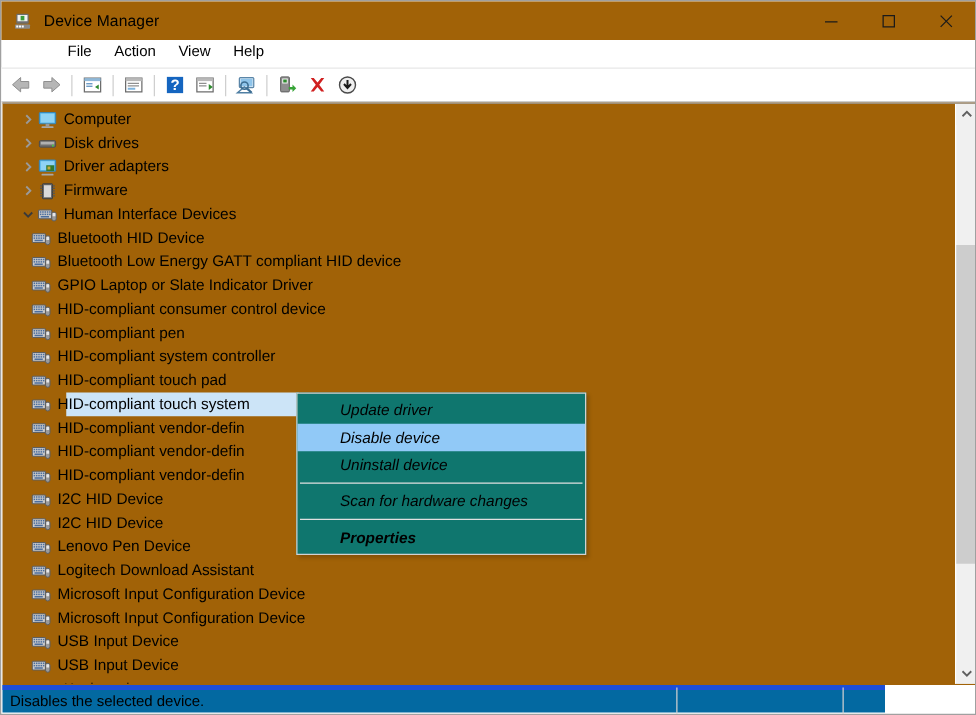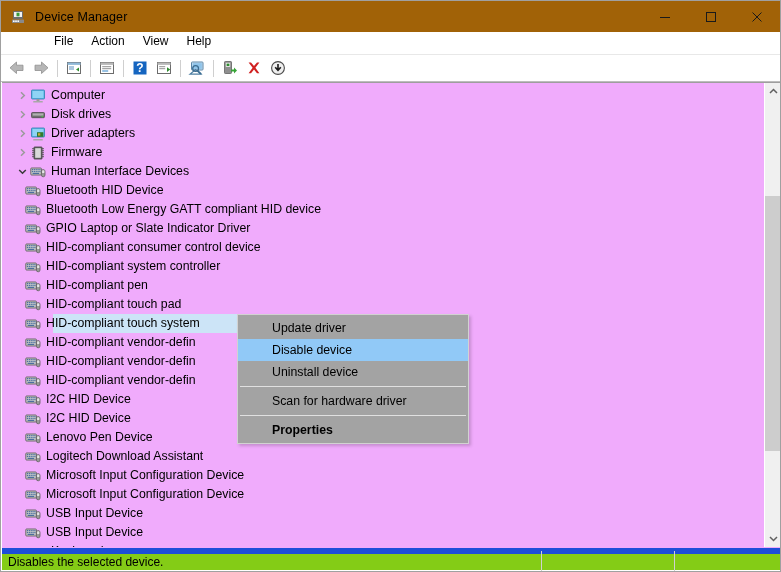--- a/index.html
+++ b/index.html
@@ -110,21 +110,21 @@
     flex: 0 0 auto;
   }
 
   
   .treepane {
     position: absolute;
     left: 1px;
     top: 81px;
     width: 779px;
     height: 466px;
-    background: #f0abfc;
+    background: #a16207;
     box-sizing: border-box;
     border-top: 1px solid #9e9e9e;
     overflow: hidden;
   }
   .tree-scrollviewport {
     position: absolute;
     left: 0; top: 0;
     width: 757px;
     height: 464px;
     overflow: hidden;
@@ -200,26 +200,27 @@
     background: #cdcdcd;
     cursor: default;
   }
 
   
   .ctxmenu {
     position: absolute;
     left: 236px;
     top: 313px;
     width: 230px;
-    background: #a3a3a3;
+    background: #0f766e;
     border: 1px solid #d2d2d2;
     box-shadow: 2px 2px 3px rgba(0,0,0,0.18);
     padding: 2px 0 2px 0;
     z-index: 50;
     user-select: none;
+    font-style: italic;
   }
   .ctx-item {
     height: 22px;
     line-height: 22px;
     padding-left: 34px;
     font-size: 12.3px;
     color: #000000;
     cursor: default;
     white-space: nowrap;
   }
@@ -229,24 +230,24 @@
     height: 1px;
     background: #e0e0e0;
     margin: 3px 2px 3px 2px;
   }
 
   
   .statusbar {
     position: absolute;
     left: 1px;
     bottom: 1px;
-    width: 779px;
+    width: 706px;
     height: 22px;
-    background: #84cc16;
-    border-top: 6px solid #1d4ed8;
+    background: #0369a1;
+    border-top: 4px solid #1d4ed8;
     display: flex;
     align-items: center;
     user-select: none;
     box-sizing: border-box;
   }
   .status-pane {
     height: 22px;
     line-height: 22px;
     font-size: 12px;
     color: #000000;
@@ -558,40 +559,40 @@
               <rect x="9.3" y="5" width="1.2" height="1.2" fill="#4b6e9e"></rect>
               <rect x="1.9" y="6.9" width="1.2" height="1.2" fill="#4b6e9e"></rect>
               <rect x="3.75" y="6.9" width="1.2" height="1.2" fill="#4b6e9e"></rect>
               <rect x="5.6" y="6.9" width="1.2" height="1.2" fill="#4b6e9e"></rect>
               <rect x="7.450000000000001" y="6.9" width="1.2" height="1.2" fill="#4b6e9e"></rect>
               <rect x="9.3" y="6.9" width="1.2" height="1.2" fill="#4b6e9e"></rect>
               <rect x="2.6" y="8.8" width="6.6" height="1.2" fill="#4b6e9e"></rect>
               <rect x="11.4" y="5.6" width="3.6" height="7.2" rx="1.8" fill="#9b9b9b" stroke="#5f5f5f" stroke-width="0.8"></rect>
               <rect x="12.1" y="6.4" width="2.2" height="2.6" fill="#e6e6e6"></rect>
             </svg>
+            <span class="rlabel">HID-compliant pen</span>
+          </div>
+          <div class="row lvl2">
+            <svg width="16" height="16" viewBox="0 0 16 16" class="ricon">
+              <rect x="0.8" y="4" width="10.6" height="7" rx="0.8" fill="#c9c9c9" stroke="#5f5f5f" stroke-width="0.9"></rect>
+              <rect x="1.9" y="5" width="1.2" height="1.2" fill="#4b6e9e"></rect>
+              <rect x="3.75" y="5" width="1.2" height="1.2" fill="#4b6e9e"></rect>
+              <rect x="5.6" y="5" width="1.2" height="1.2" fill="#4b6e9e"></rect>
+              <rect x="7.450000000000001" y="5" width="1.2" height="1.2" fill="#4b6e9e"></rect>
+              <rect x="9.3" y="5" width="1.2" height="1.2" fill="#4b6e9e"></rect>
+              <rect x="1.9" y="6.9" width="1.2" height="1.2" fill="#4b6e9e"></rect>
+              <rect x="3.75" y="6.9" width="1.2" height="1.2" fill="#4b6e9e"></rect>
+              <rect x="5.6" y="6.9" width="1.2" height="1.2" fill="#4b6e9e"></rect>
+              <rect x="7.450000000000001" y="6.9" width="1.2" height="1.2" fill="#4b6e9e"></rect>
+              <rect x="9.3" y="6.9" width="1.2" height="1.2" fill="#4b6e9e"></rect>
+              <rect x="2.6" y="8.8" width="6.6" height="1.2" fill="#4b6e9e"></rect>
+              <rect x="11.4" y="5.6" width="3.6" height="7.2" rx="1.8" fill="#9b9b9b" stroke="#5f5f5f" stroke-width="0.8"></rect>
+              <rect x="12.1" y="6.4" width="2.2" height="2.6" fill="#e6e6e6"></rect>
+            </svg>
             <span class="rlabel">HID-compliant system controller</span>
-          </div>
-          <div class="row lvl2">
-            <svg width="16" height="16" viewBox="0 0 16 16" class="ricon">
-              <rect x="0.8" y="4" width="10.6" height="7" rx="0.8" fill="#c9c9c9" stroke="#5f5f5f" stroke-width="0.9"></rect>
-              <rect x="1.9" y="5" width="1.2" height="1.2" fill="#4b6e9e"></rect>
-              <rect x="3.75" y="5" width="1.2" height="1.2" fill="#4b6e9e"></rect>
-              <rect x="5.6" y="5" width="1.2" height="1.2" fill="#4b6e9e"></rect>
-              <rect x="7.450000000000001" y="5" width="1.2" height="1.2" fill="#4b6e9e"></rect>
-              <rect x="9.3" y="5" width="1.2" height="1.2" fill="#4b6e9e"></rect>
-              <rect x="1.9" y="6.9" width="1.2" height="1.2" fill="#4b6e9e"></rect>
-              <rect x="3.75" y="6.9" width="1.2" height="1.2" fill="#4b6e9e"></rect>
-              <rect x="5.6" y="6.9" width="1.2" height="1.2" fill="#4b6e9e"></rect>
-              <rect x="7.450000000000001" y="6.9" width="1.2" height="1.2" fill="#4b6e9e"></rect>
-              <rect x="9.3" y="6.9" width="1.2" height="1.2" fill="#4b6e9e"></rect>
-              <rect x="2.6" y="8.8" width="6.6" height="1.2" fill="#4b6e9e"></rect>
-              <rect x="11.4" y="5.6" width="3.6" height="7.2" rx="1.8" fill="#9b9b9b" stroke="#5f5f5f" stroke-width="0.8"></rect>
-              <rect x="12.1" y="6.4" width="2.2" height="2.6" fill="#e6e6e6"></rect>
-            </svg>
-            <span class="rlabel">HID-compliant pen</span>
           </div>
           <div class="row lvl2">
             <svg width="16" height="16" viewBox="0 0 16 16" class="ricon">
               <rect x="0.8" y="4" width="10.6" height="7" rx="0.8" fill="#c9c9c9" stroke="#5f5f5f" stroke-width="0.9"></rect>
               <rect x="1.9" y="5" width="1.2" height="1.2" fill="#4b6e9e"></rect>
               <rect x="3.75" y="5" width="1.2" height="1.2" fill="#4b6e9e"></rect>
               <rect x="5.6" y="5" width="1.2" height="1.2" fill="#4b6e9e"></rect>
               <rect x="7.450000000000001" y="5" width="1.2" height="1.2" fill="#4b6e9e"></rect>
               <rect x="9.3" y="5" width="1.2" height="1.2" fill="#4b6e9e"></rect>
               <rect x="1.9" y="6.9" width="1.2" height="1.2" fill="#4b6e9e"></rect>
@@ -870,21 +871,21 @@
         </svg>
       </div>
     </div>
   </div>
 
   <div class="ctxmenu" id="ctxmenu">
       <div class="ctx-item">Update driver</div>
       <div class="ctx-item highlight">Disable device</div>
       <div class="ctx-item">Uninstall device</div>
       <div class="ctx-sep"></div>
-      <div class="ctx-item">Scan for hardware driver</div>
+      <div class="ctx-item">Scan for hardware changes</div>
       <div class="ctx-sep"></div>
       <div class="ctx-item bold">Properties</div>
     </div>
 
   <div class="statusbar">
     <div class="status-pane p1">Disables the selected device.</div>
     <div class="status-pane p2"></div>
     <div class="status-pane p3"></div>
   </div>
 

